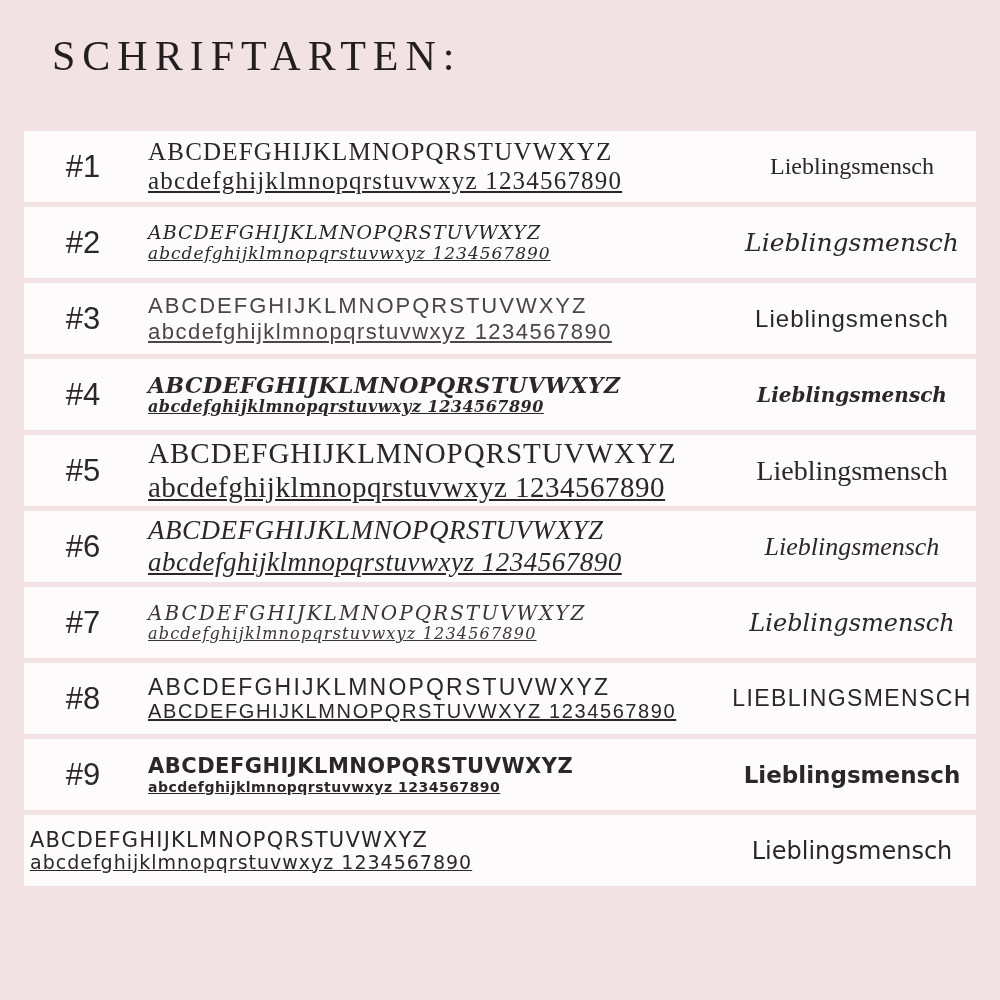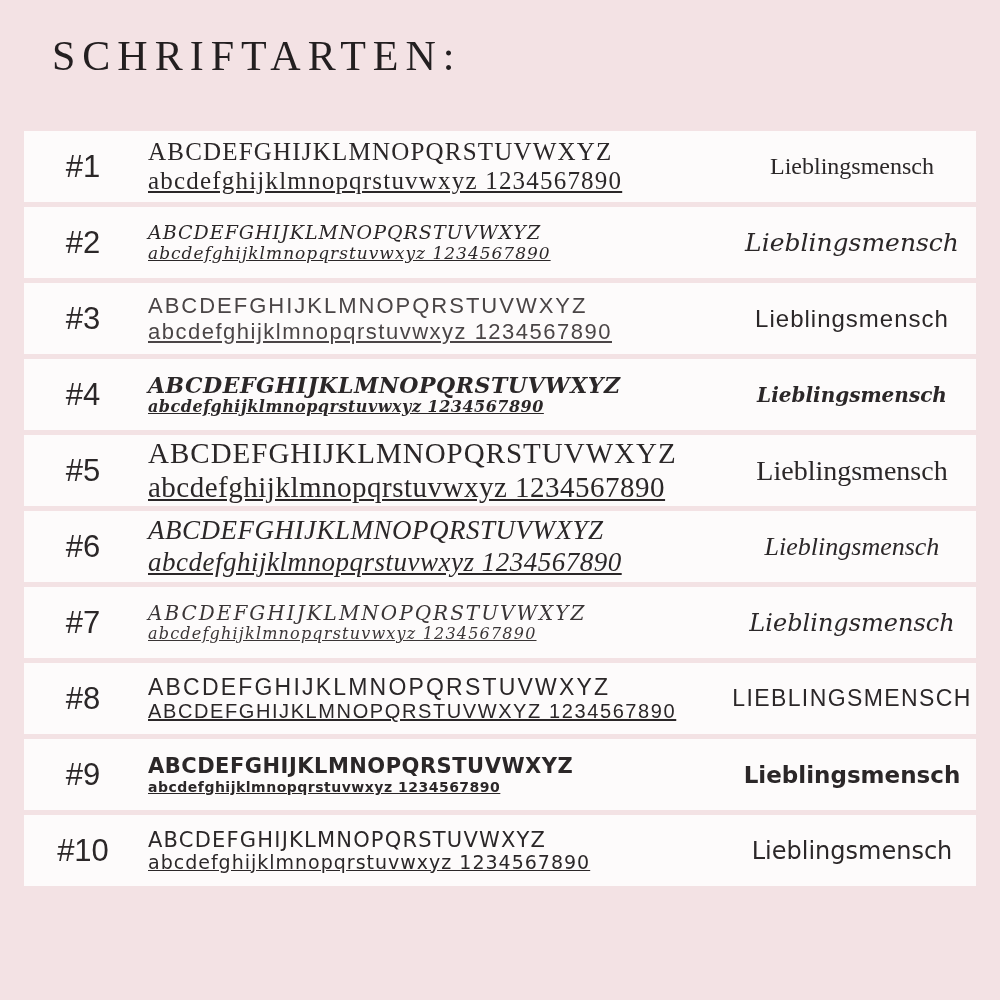--- a/index.html
+++ b/index.html
@@ -210,21 +210,20 @@
     <div class="row">
       <div class="num">#9</div>
       <div class="alpha f9">
         <span class="line1">ABCDEFGHIJKLMNOPQRSTUVWXYZ</span>
         <span class="line2">abcdefghijklmnopqrstuvwxyz        1234567890</span>
       </div>
       <div class="sample f9-s">Lieblingsmensch</div>
     </div>
 
     <div class="row">
-      <div class="num">#10</div>
       <div class="alpha f10">
         <span class="line1">ABCDEFGHIJKLMNOPQRSTUVWXYZ</span>
         <span class="line2">abcdefghijklmnopqrstuvwxyz   1234567890</span>
       </div>
       <div class="sample f10-s">Lieblingsmensch</div>
     </div>
 
   </div>
 </div>
 

